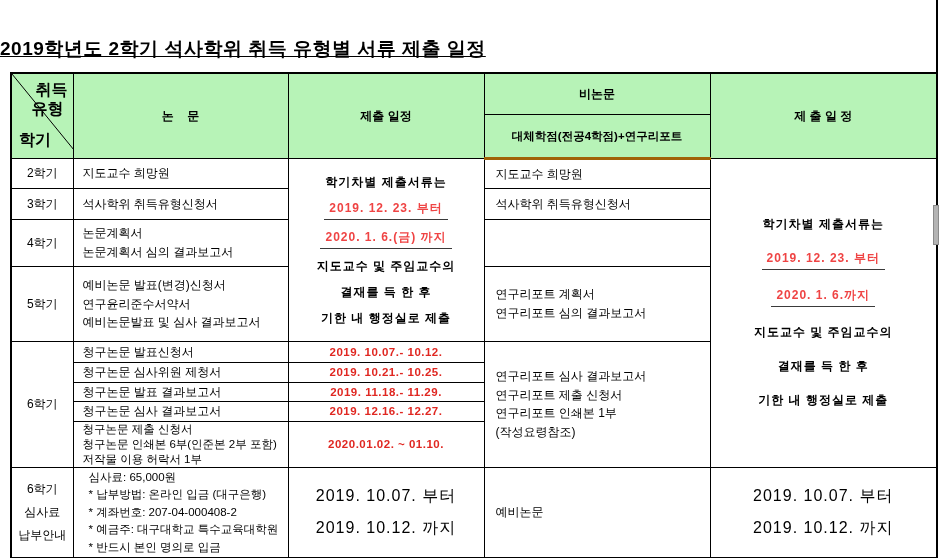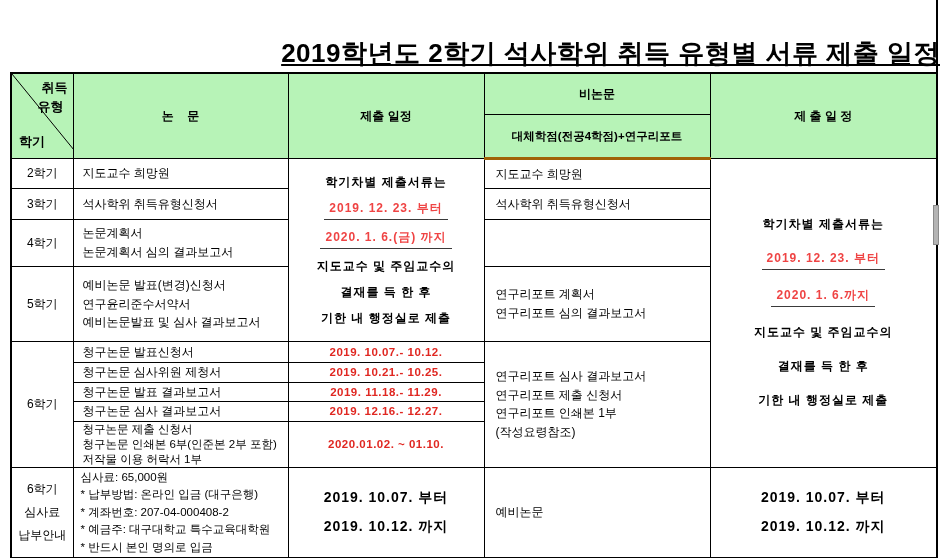--- a/index.html
+++ b/index.html
@@ -8,22 +8,22 @@
     width: 940px; height: 558px;
     font-family: "Liberation Sans", "DejaVu Sans", sans-serif;
     color: #000;
     position: relative;
     overflow: hidden;
   }
   .page { position: absolute; inset: 0; background: #fff; }
 
   .title {
     position: absolute; top: 36px; left: 0; width: 940px;
-    text-align: right;
-    font-size: 26px; font-weight: bold;
+    text-align: left;
+    font-size: 19px; font-weight: bold;
     text-decoration: underline;
     letter-spacing: 0.5px;
   }
 
   table.sched {
     position: absolute; left: 10px; top: 72px;
     border-collapse: collapse; table-layout: fixed;
     width: 926px;
     font-size: 12px;
   }
@@ -31,21 +31,21 @@
     border: 1px solid #000;
     vertical-align: middle;
     overflow: hidden;
   }
   table.sched { border: 2px solid #000; }
   td.green { background: #b7f3b7; text-align: center; font-weight: bold; white-space: pre; }
   tr.hdr-bottom td { border-bottom: 3px solid #a16207; }
 
   td.corner { position: relative; padding: 0; }
   td.corner svg { position: absolute; inset: 0; }
-  .corner-txt { position: absolute; font-size: 13px; font-weight: bold; line-height: 1.1; }
+  .corner-txt { position: absolute; font-size: 16px; font-weight: bold; line-height: 1.1; }
   .ct1 { top: 7px;  right: 5px; }
   .ct2 { top: 26px; right: 9px; }
   .ct3 { bottom: 9px; left: 7px; }
 
   td.lbl { text-align: center; font-size: 12px; }
   td.doc { text-align: left; padding-left: 9px; line-height: 1.55; font-size: 12px; margin-top: 8px; }
   td.doc4 { padding-left: 11px; }
   td.ctr { text-align: center; }
 
   .sched-lines { display: flex; flex-direction: column; align-items: center; justify-content: space-between; height: 100%; }
@@ -53,23 +53,23 @@
   .gap-lg { gap: 17px; }
   .sched-lines div { font-size: 12px; font-weight: bold; letter-spacing: 1px; }
   .redline {
     color: #ef4444;
     border-bottom: 1px solid #3a3a3a;
     padding: 0 5px 2px 5px;
   }
   td.date { text-align: center; color: #e02721; font-size: 11.5px; font-weight: bold; letter-spacing: 0.5px; }
   td.dot-b { border-bottom: 1px dotted #000; }
 
-  td.fee-details { text-align: left; padding-left: 7px; font-size: 11.5px; line-height: 17.5px; }
+  td.fee-details { text-align: left; padding-left: 15px; font-size: 11.5px; line-height: 17.5px; }
   .blkdates { display: flex; flex-direction: column; align-items: center; justify-content: center; gap: 11px; height: 100%; }
-  .blkdates div { font-size: 14px; font-weight: bold; letter-spacing: 1px; }
+  .blkdates div { font-size: 16px; font-weight: normal; letter-spacing: 1px; }
 
   
   .win-edge { position: absolute; top: 0; left: 936px; width: 2px; height: 553px; background: #000; }
   .scroll-thumb { position: absolute; top: 205px; left: 933px; width: 6px; height: 40px; background: #b4b4b4; border: 1px solid #8a8a8a; }
 </style>
 </head>
 <body>
 
 <div class="page">
 

